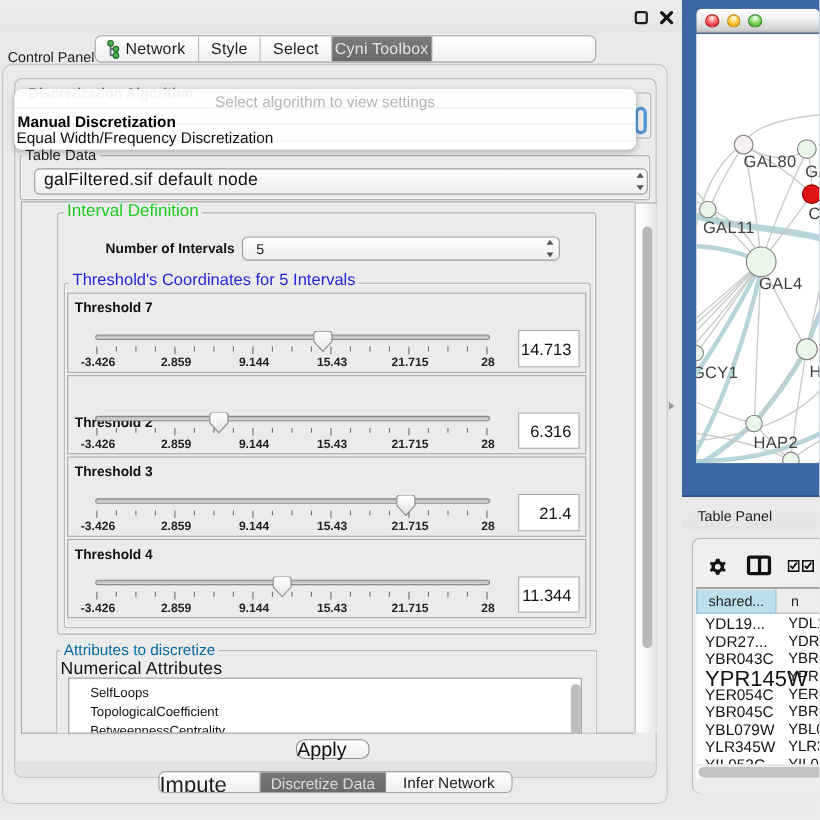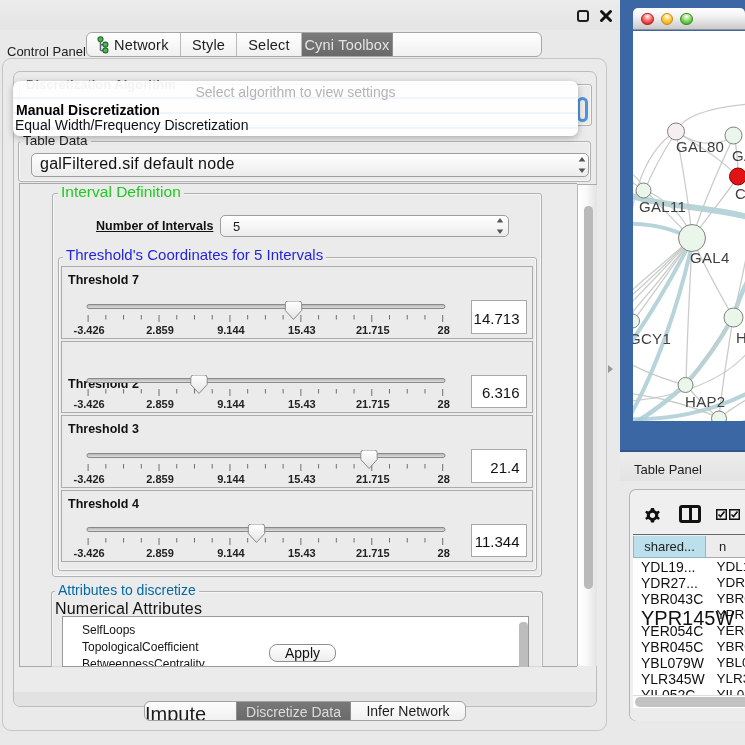--- a/index.html
+++ b/index.html
@@ -46,21 +46,21 @@
 <div class="abs" style="left:40px;top:155px;font-size:16px;letter-spacing:0.25px;color:#111;">galFiltered.sif default node</div>
 <svg class="abs" style="left:577px;top:157px;" width="10" height="16">
     <path d="M5 0 L8.4 4.6 L1.6 4.6 Z" fill="#555"></path>
     <path d="M5 16 L8.4 11.4 L1.6 11.4 Z" fill="#555"></path>
   </svg>
 <div class="abs" style="left:19px;top:183px;width:558px;height:484px;border:1px solid #a8a8a8;border-right:none;background:#ebebeb;"></div>
 <div class="abs" style="left:577px;top:184px;width:20px;height:482px;border-left:1px solid #b4b4b4;border-top:1px solid #ababab;background:linear-gradient(90deg,#ffffff 0%,#fafafa 40%,#e3e3e3 100%);"></div>
 <div class="abs" style="left:583.5px;top:206px;width:9px;height:383px;border-radius:5px;background:#b9b9b9;"></div>
 <div class="abs grp" style="left:52px;top:193px;width:490px;height:384px;"></div>
 <div class="abs gtitle" style="left:58px;top:185px;font-size:15.5px;color:#1ecb1e;">Interval Definition</div>
-<div class="abs" style="left:96px;top:219px;font-size:12.5px;font-weight:bold;color:#111;text-decoration:underline;">Number of Intervals</div>
+<div class="abs" style="left:96px;top:219px;font-size:12.5px;font-weight:bold;color:#111;">Number of Intervals</div>
 <div class="abs combo" style="left:220px;top:215px;width:289px;height:22px;"></div>
 <div class="abs t13" style="left:233px;top:219px;">5</div>
 <svg class="abs" style="left:495px;top:218px;" width="10" height="16">
     <path d="M5 0 L8.2 4.4 L1.8 4.4 Z" fill="#555"></path>
     <path d="M5 16 L8.2 11.6 L1.8 11.6 Z" fill="#555"></path>
   </svg>
 <div class="abs grp" style="left:58px;top:257px;width:478.5px;height:314px;"></div>
 <div class="abs gtitle" style="left:63px;top:247.5px;font-size:15px;color:#2525d8;">Threshold's Coordinates for 5 Intervals</div>
 <svg class="abs" style="left:0;top:0;" width="0" height="0">
     <defs>
@@ -214,21 +214,21 @@
 <div class="abs" style="left:418.70000000000005px;top:547.0px;width:50px;text-align:center;font-size:11px;font-weight:bold;color:#222;">28</div>
 <div class="abs" style="left:470.5px;top:523.5px;width:56px;height:33.5px;border:1.5px solid #a9a9a9;background:#fff;"></div>
 <div class="abs" style="left:470.5px;top:533.0px;width:49px;text-align:right;font-size:15px;color:#111;">11.344</div>
 <div class="abs grp" style="left:51px;top:591px;width:491.5px;height:76px;border-bottom:none;border-radius:3px 3px 0 0;"></div>
 <div class="abs gtitle" style="left:55px;top:583.5px;font-size:14px;color:#0369a1;">Attributes to discretize</div>
 <div class="abs" style="left:55px;top:600px;font-size:16px;letter-spacing:0.2px;font-weight:normal;color:#111;">Numerical Attributes</div>
 <div class="abs" style="left:62px;top:616px;width:467px;height:51px;border:1px solid #999;background:#fff;overflow:hidden;">
     <div style="font-size:12px;color:#131313;padding:4.5px 0 0 19px;line-height:17.3px;">SelfLoops<br>TopologicalCoefficient<br>BetweennessCentrality</div>
   </div>
 <div class="abs" style="left:519px;top:621.5px;width:8.5px;height:45px;border-radius:4px 4px 0 0;background:#bdbdbd;"></div>
-<div class="abs" style="left:269px;top:644px;width:67px;height:17.5px;border:1px solid #8f8f8f;border-radius:8px;background:linear-gradient(180deg,#ffffff,#ededed);text-align:center;font-size:14px;color:#111;line-height:16.5px;">Apply</div>
+<div class="abs" style="left:269px;top:672px;width:67px;height:17.5px;border:1px solid #8f8f8f;border-radius:8px;background:linear-gradient(180deg,#ffffff,#ededed);font-size:18px;color:#111;line-height:16.5px;">Apply</div>
 <div class="abs" style="left:144px;top:701px;width:322px;height:20px;border:1px solid #a2a2a2;border-radius:6px;background:linear-gradient(180deg,#fdfdfd,#f0f0f0);overflow:hidden;display:flex;">
 <div style="width:92px;text-align:left;padding-top:1px;border-right:1px solid #8d8d8d;font-size:20px;color:#1c1c1c;">Impute Data</div>
 <div style="width:114px;text-align:center;padding-top:1.5px;border-right:1px solid #8d8d8d;background:linear-gradient(180deg,#787878,#6a6a6a);color:#dcdcdc;font-size:14px;">Discretize Data</div>
 <div style="flex:1;text-align:center;padding-top:1px;font-size:14px;color:#1c1c1c;">Infer Network</div>
 </div>
 <svg class="abs" style="left:606px;top:364px;" width="8" height="10">
     <path d="M2 1 L7 5 L2 9 Z" fill="#9a9a9a"></path>
   </svg>
 <div class="abs" style="left:620px;top:0;width:125px;height:452px;background:#3c67a5;border-bottom:2px solid #30568e;"></div>
 <div class="abs" style="left:633px;top:8px;width:112px;height:22px;border-radius:5px 5px 0 0;background:linear-gradient(180deg,#ffffff 0%,#f2f2f2 40%,#d4d4d4 85%,#c9c9c9 100%);border-bottom:1px solid #939393;"></div>

